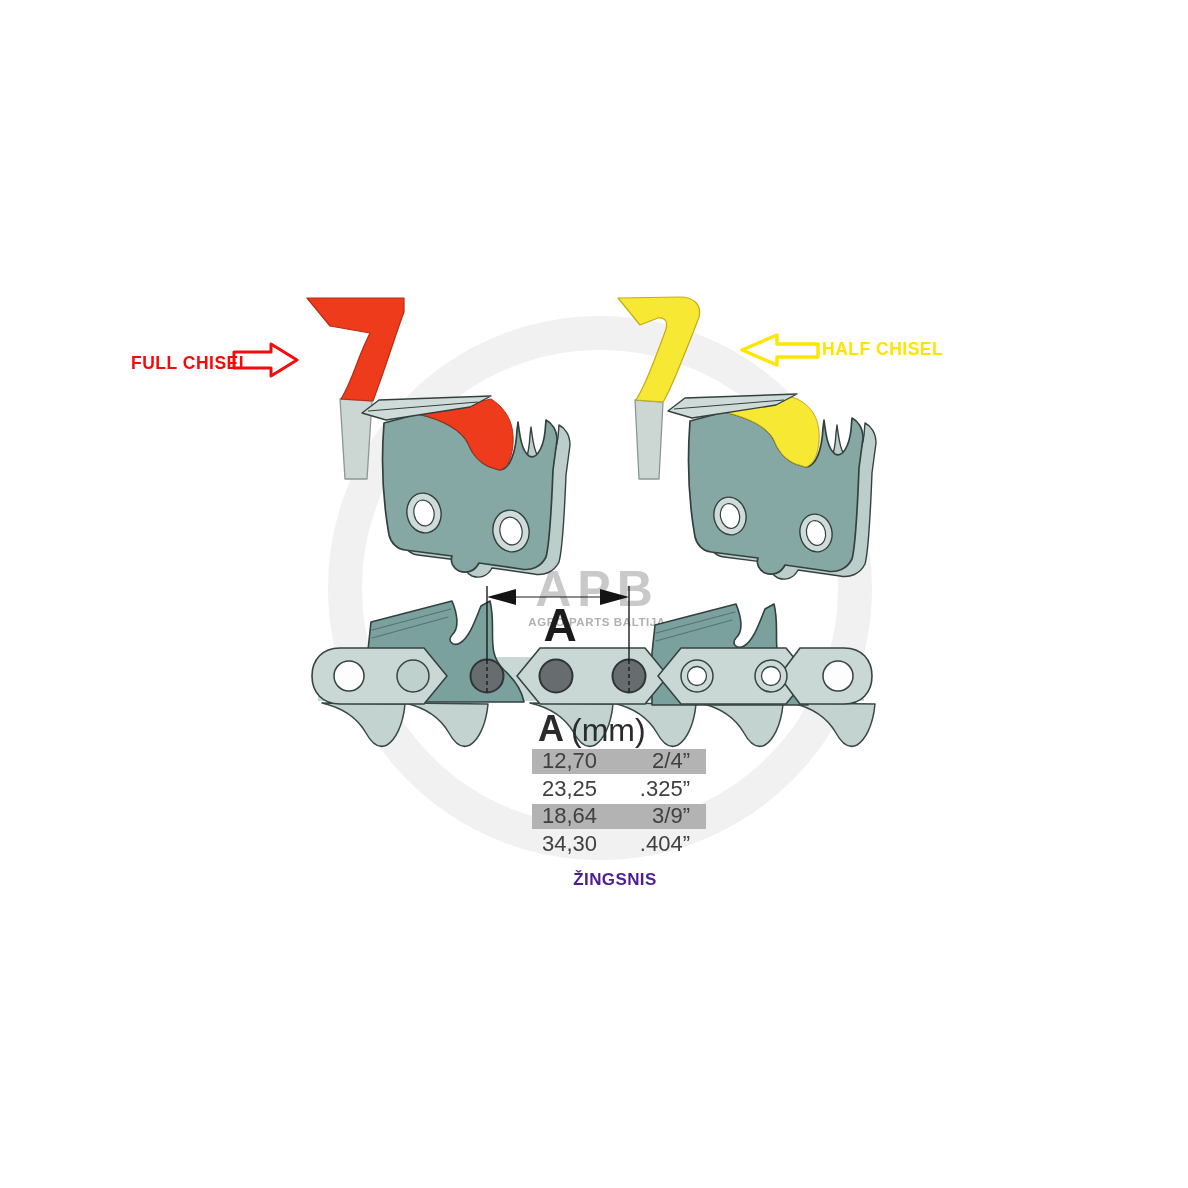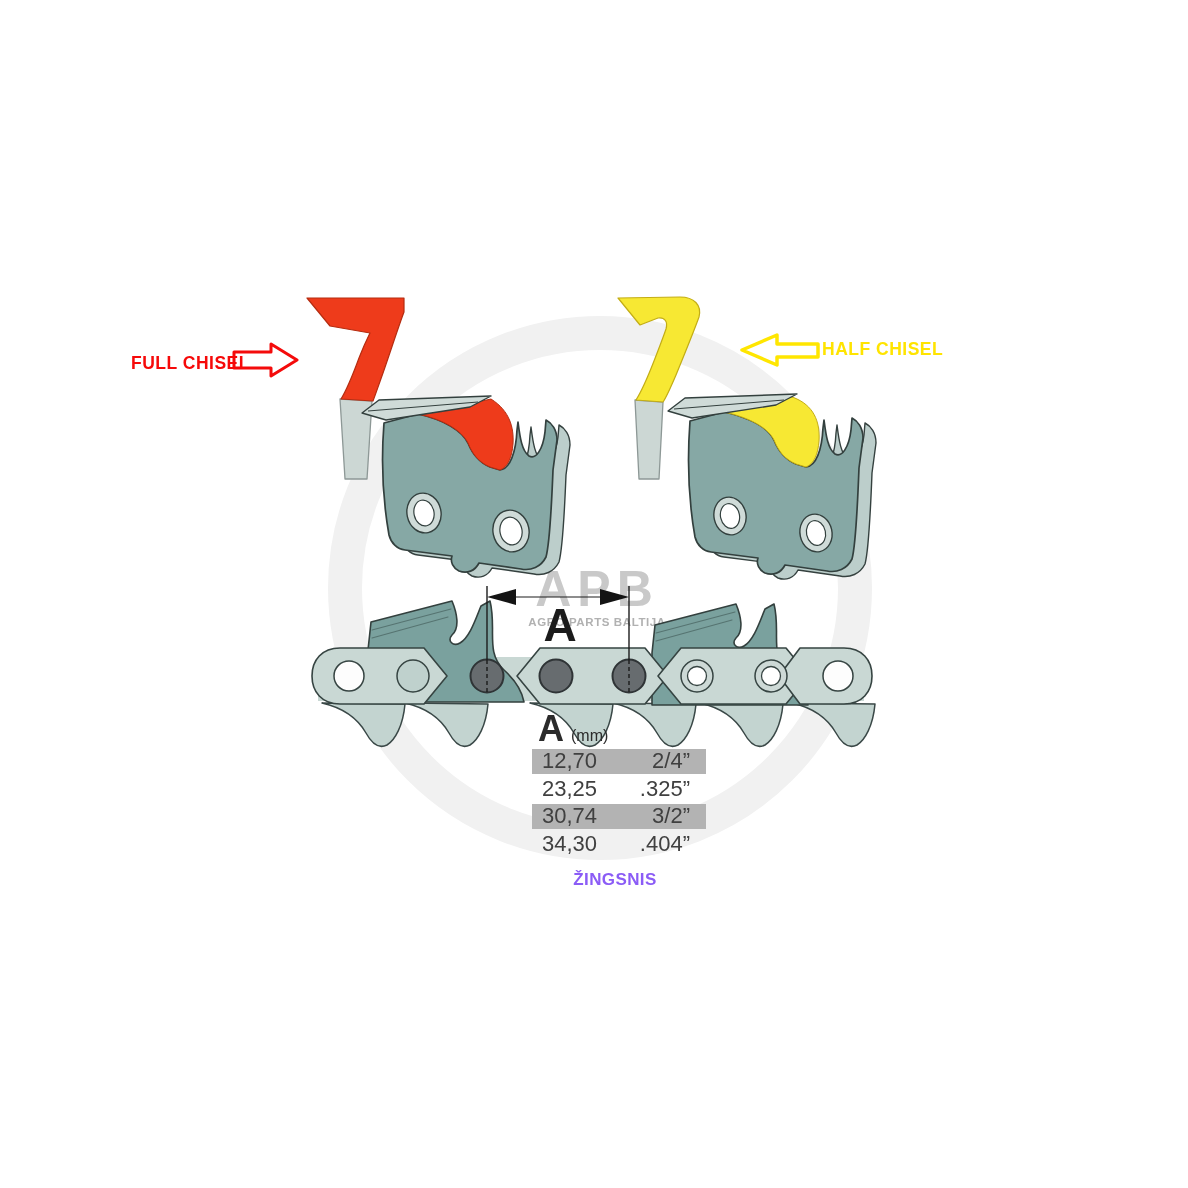--- a/index.html
+++ b/index.html
@@ -14,24 +14,24 @@
   .pitch-table .row{
     height:24.5px;margin-bottom:3px;display:flex;align-items:center;
     justify-content:space-between;padding:0 16px 0 10px;
     font-size:22px;color:#404040;line-height:24.5px;white-space:nowrap;
   }
   .pitch-table .row.hl{background:#b3b3b3;}
   .tbl-header{
     position:absolute;left:538px;top:711px;display:flex;align-items:baseline;color:#2b2b2b;
   }
   .tbl-header .big-a{font-size:36px;font-weight:600;line-height:36px;}
-  .tbl-header .unit{font-size:16px;font-weight:400;margin-left:7px;}
+  .tbl-header .unit{font-size:32px;font-weight:400;margin-left:7px;}
   .tbl-caption{
     position:absolute;left:520px;top:870px;width:190px;text-align:center;
-    font-size:17px;font-weight:700;color:#8b5cf6;letter-spacing:0.4px;
+    font-size:17px;font-weight:700;color:#4c1d95;letter-spacing:0.4px;
   }
 </style>
 </head>
 <body>
 
 <div id="stage">
 
   <svg id="art" width="1188" height="1188" viewBox="0 0 1188 1188">
 
     <g>
@@ -155,22 +155,22 @@
   <div class="pitch-table">
     <div class="row hl">
       <span>12,70</span>
       <span>2/4”</span>
     </div>
     <div class="row">
       <span>23,25</span>
       <span>.325”</span>
     </div>
     <div class="row hl">
-      <span>30,74</span>
-      <span>3/2”</span>
+      <span>18,64</span>
+      <span>3/9”</span>
     </div>
     <div class="row">
       <span>34,30</span>
       <span>.404”</span>
     </div>
   </div>
 
   <div class="tbl-caption">ŽINGSNIS</div>
 </div>
 

